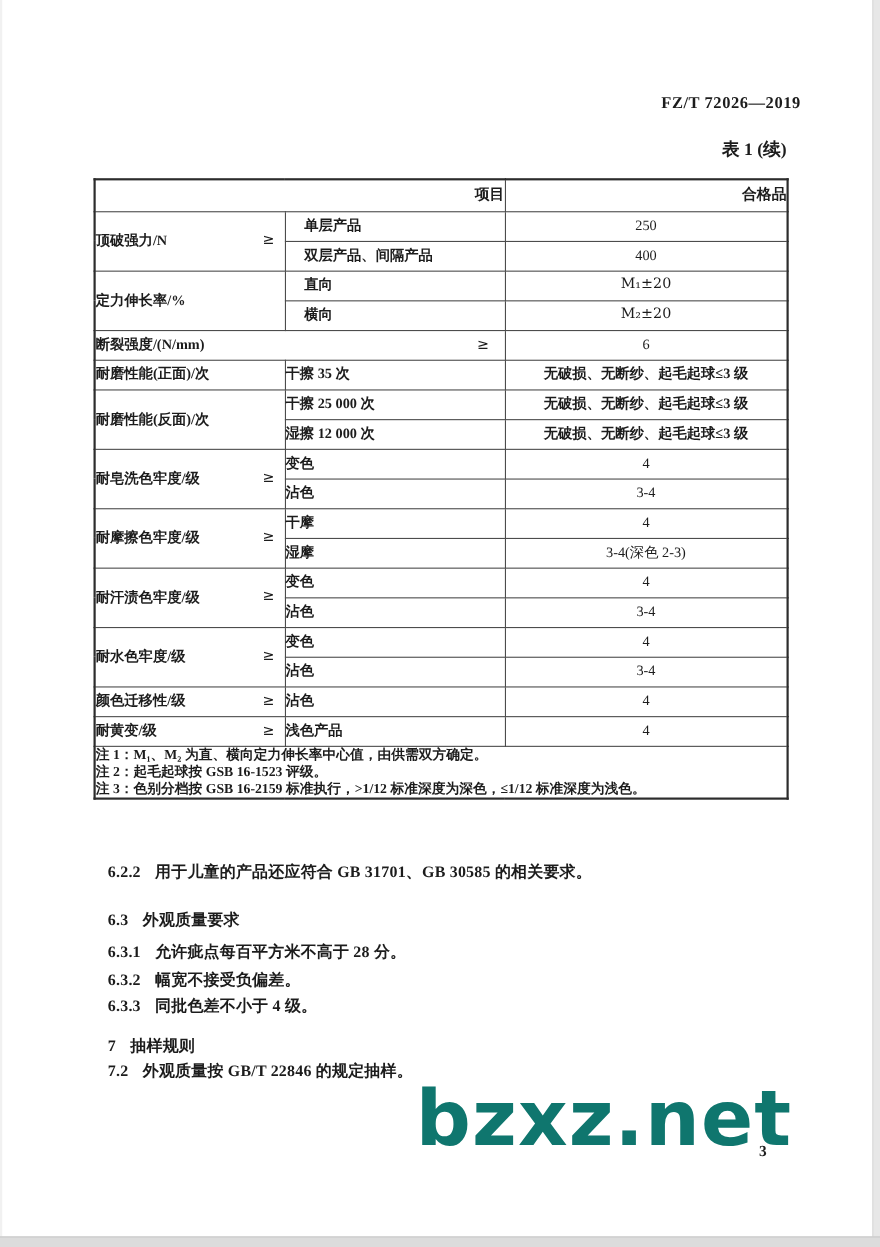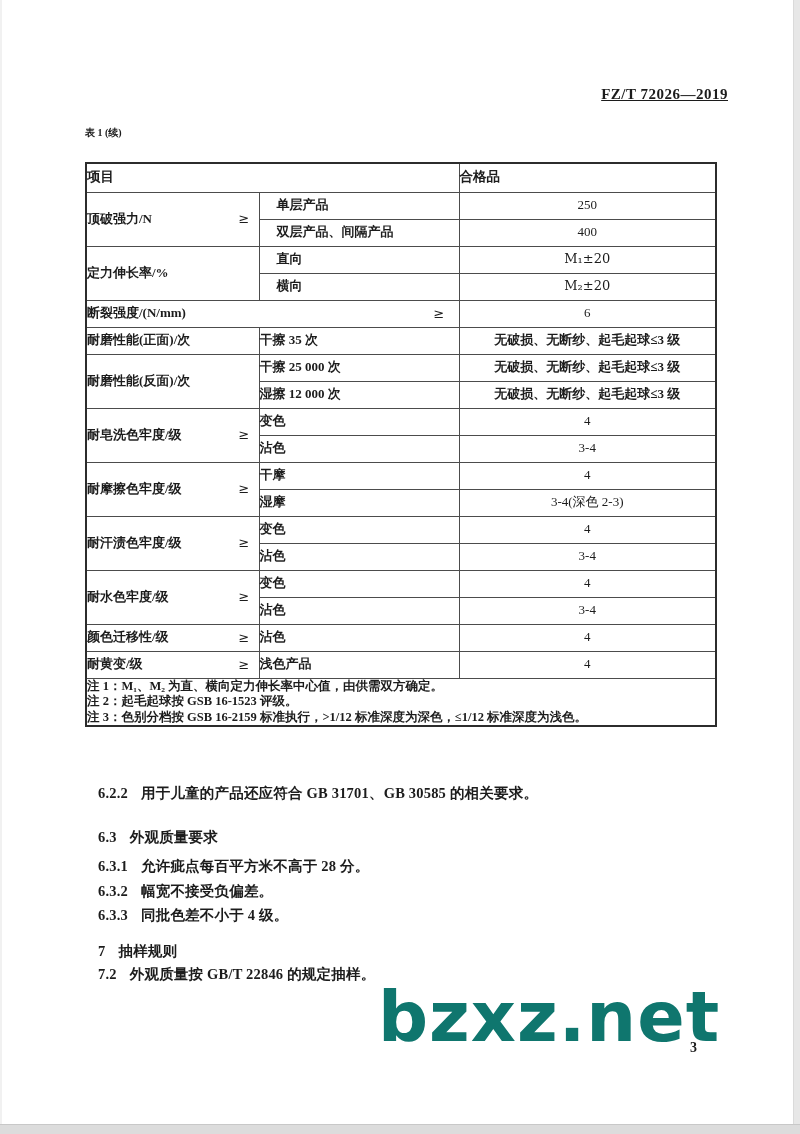--- a/index.html
+++ b/index.html
@@ -4,41 +4,41 @@
 <style>
   html,body{margin:0;padding:0;}
   body{
     width:800px;height:1134px;position:relative;overflow:hidden;
     background:#ffffff;color:#1c1c1c;
     font-family:"Liberation Serif","DejaVu Serif",serif;
   }
   .page{position:absolute;inset:0;}
   .doc-code{
     position:absolute;top:86px;right:72px;
-    font-size:15px;font-weight:700;letter-spacing:.5px;text-decoration:underline;
+    font-size:15px;font-weight:700;letter-spacing:.5px;
   }
   .table-title{
     position:absolute;top:126px;left:85px;width:630px;
-    text-align:left;font-size:10px;font-weight:700;
+    text-align:right;font-size:16px;font-weight:700;
   }
   table.spec{
     position:absolute;top:162px;left:85px;width:630px;
     border-collapse:collapse;table-layout:fixed;
     border:2px solid #2c2c2c;font-size:13px;
   }
   table.spec col.c1{width:173px;}
   table.spec col.c2{width:200px;}
   table.spec col.c3{width:257px;}
   table.spec tr{height:27px;}
   table.spec tr.hdr{height:29px;}
   table.spec th,table.spec td{
     border:1px solid #4c4c4c;padding:0;
     vertical-align:middle;line-height:1.25;
   }
-  th{font-size:13.5px;font-weight:700;text-align:left;}
+  th{font-size:13.5px;font-weight:700;text-align:right;}
   td.lbl{
     text-align:left;padding-left:12px;position:relative;
     font-weight:700;
   }
   td.lbl .gte{
     position:absolute;right:9px;top:50%;transform:translateY(-50%);
     font-family:"DejaVu Sans",sans-serif;font-weight:400;font-size:13px;
   }
   td.lbl.wide .gte{right:14px;}
   td.sub{font-weight:700;}

